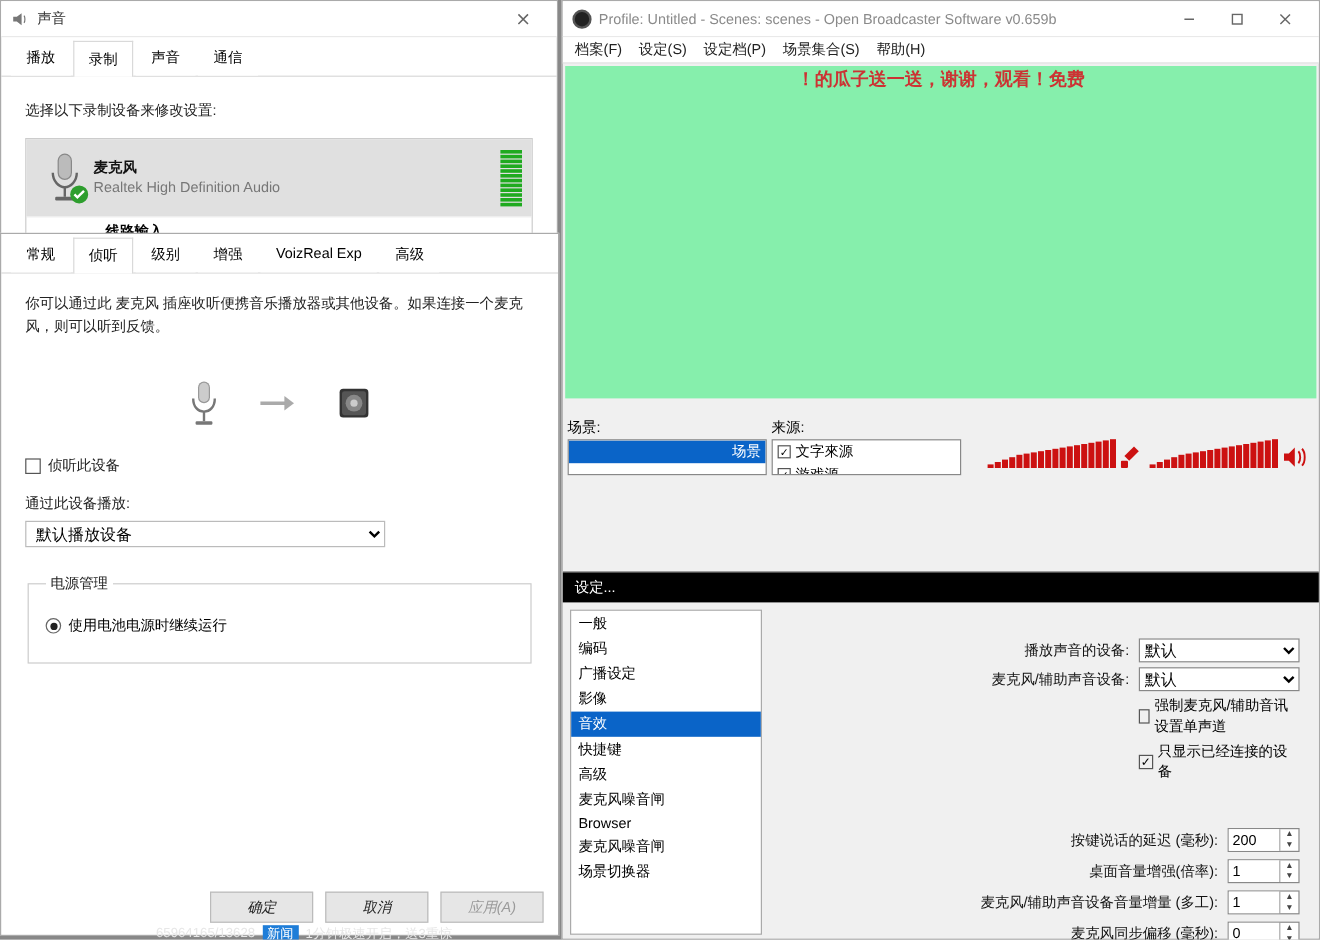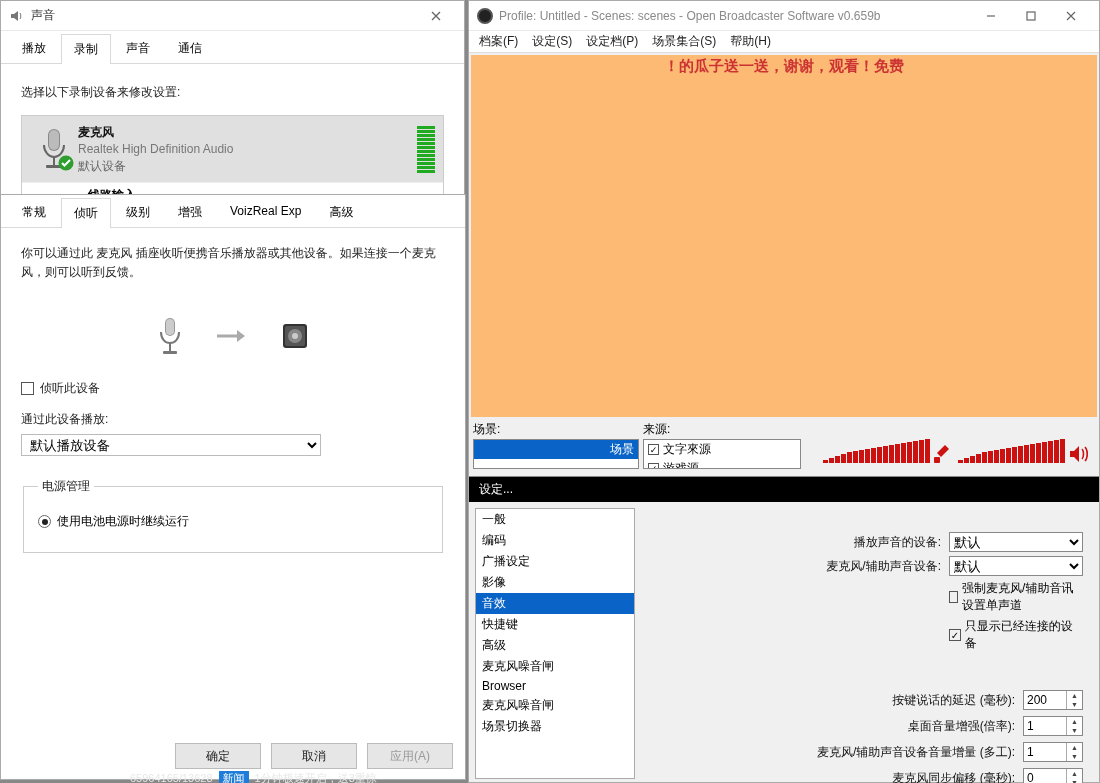--- a/index.html
+++ b/index.html
@@ -61,33 +61,33 @@
   .cbrow { display:flex; align-items:center; gap:6px; margin: 8px 0 14px 0; }
   .cb { width:13px; height:13px; border:1px solid #555; display:inline-block; }
   .lbl { color:#222; }
   select.widesel { width:300px; height:22px; border:1px solid #bbb; background:#fff; padding:0 4px; margin-top:6px; }
   fieldset.grp { border:1px solid #ccc; margin-top:22px; padding:10px 14px 14px 14px; }
   fieldset.grp legend { padding:0 4px; color:#222; }
   .radio { width:13px; height:13px; border:1px solid #666; border-radius:50%; display:inline-flex; align-items:center; justify-content:center; margin-right:6px; }
   .radio .dot { width:6px; height:6px; background:#222; border-radius:50%; }
   .radiorow { display:flex; align-items:center; margin:8px 0; }
   .btnrow { position:absolute; bottom:10px; right:12px; display:flex; gap:10px; }
-  .winbutton { width:86px; height:26px; border:1px solid #bbb; background:#e6e6e6; display:flex; align-items:center; justify-content:center; color:#222; }
+  .winbutton { width:86px; height:26px; border:1px solid #bbb; background:#e6e6e6; display:flex; align-items:center; justify-content:center; color:#222;font-style:italic; }
   .winbutton.disabled { color:#9a9a9a; }
 
   
   #win-obs { left:468px; top:0; width:632px; height:783px; background:#f0f0f0; border:1px solid #aaa; }
   #win-obs .titlebar { background:#fff; }
   .obs-icon { width:16px; height:16px; border-radius:50%; background:#222; border:2px solid #555; }
   .obs-title { color:#8a8a8a; }
   .obs-winbtns { display:flex; }
   .obs-winbtn { width:40px; height:29px; display:flex; align-items:center; justify-content:center; font-family: "Segoe MDL2 Assets", sans-serif; color:#555; }
   .obs-menu { height:22px; display:flex; align-items:center; gap:14px; padding:0 10px; background:#fff; border-bottom:1px solid #ddd; color:#222; }
   .obs-menu span { white-space:nowrap; }
-  .obs-preview { background:#fdba74; height:362px; position:relative; margin:2px 2px 0 2px; }
+  .obs-preview { background:#86efac; height:277px; position:relative; margin:2px 2px 12px 2px; }
   .obs-preview .marquee { position:absolute; top:2px; left:50%; transform:translateX(-50%); color:#c33; font-weight:bold; font-size:15px; white-space:nowrap; }
   .obs-panels { display:flex; gap:4px; padding:4px 4px 0 4px; }
   .panel-col { display:flex; flex-direction:column; }
   .panel-label { color:#000; margin-bottom:1px; }
   .listbox { border:1px solid #888; background:#fff; overflow:hidden; }
   #scenes-box { width:166px; height:30px;text-align:right; }
   .list-item { padding:1px 4px; }
   .list-item.active { background:#0a64c8; color:#fff; }
   #sources-box { width:158px; height:30px; }
   .chkrow { display:flex; align-items:center; gap:4px; padding:1px 4px; }
@@ -166,21 +166,20 @@
             <rect x="12" y="38" width="16" height="3" rx="1" fill="#666"></rect>
           </svg>
           <svg width="16" height="16" style="position:absolute;left:28px;top:30px" viewBox="0 0 16 16">
             <circle cx="8" cy="8" r="7.5" fill="#2e9e2e"></circle>
               <path d="M4 8l2.5 2.5L12 5" stroke="#fff" stroke-width="2" fill="none"></path>
           </svg>
         </div>
         <div class="dev-texts">
           <div class="d1">麦克风</div>
           <div class="d2">Realtek High Definition Audio</div>
-          <div class="d3">默认设备</div>
         </div>
         <div class="level-bars">
           <div></div>
             <div></div>
             <div></div>
             <div></div>
             <div></div>
             <div></div>
             <div></div>
             <div></div>

